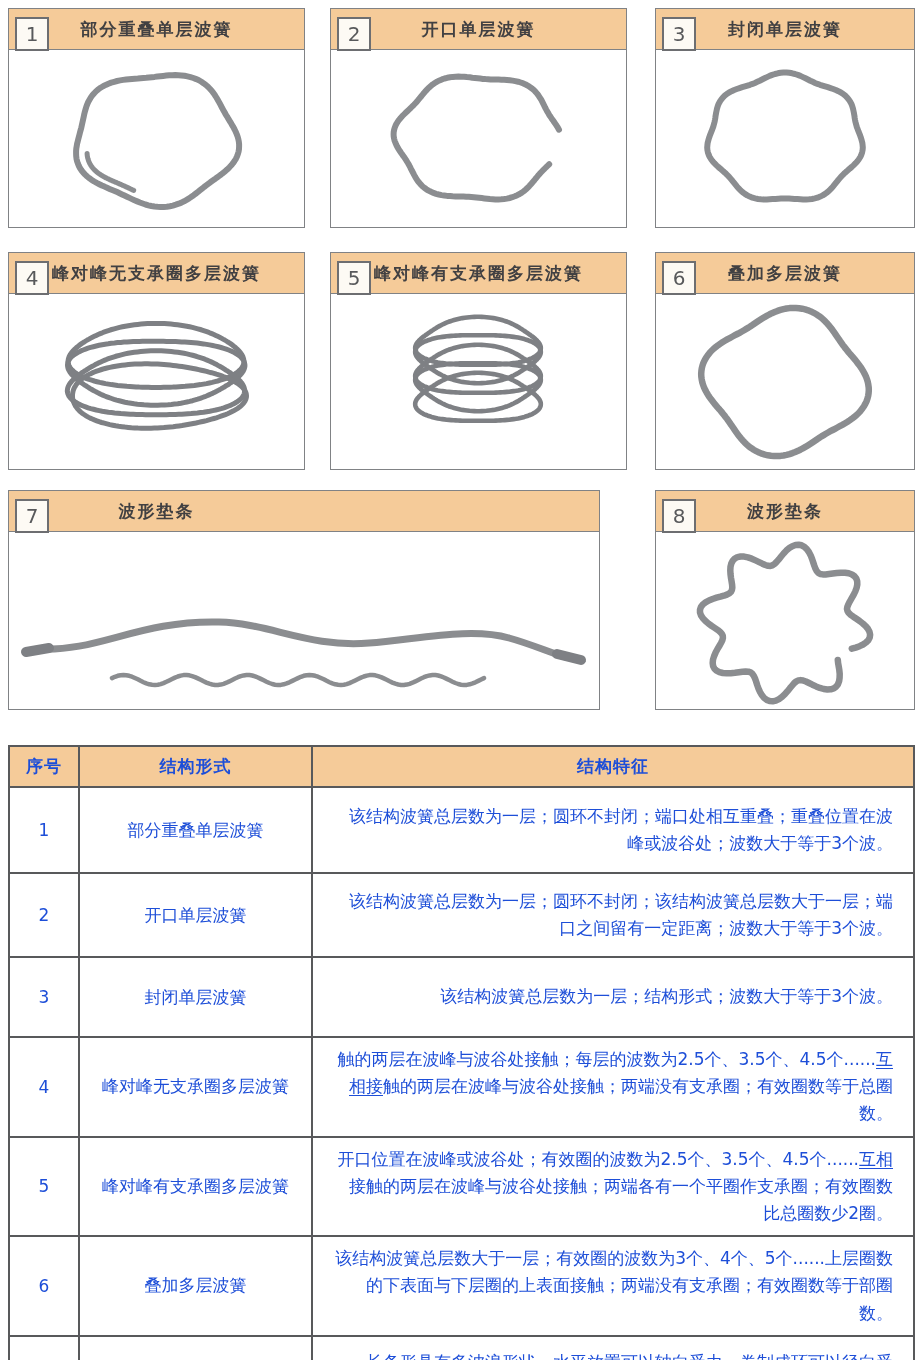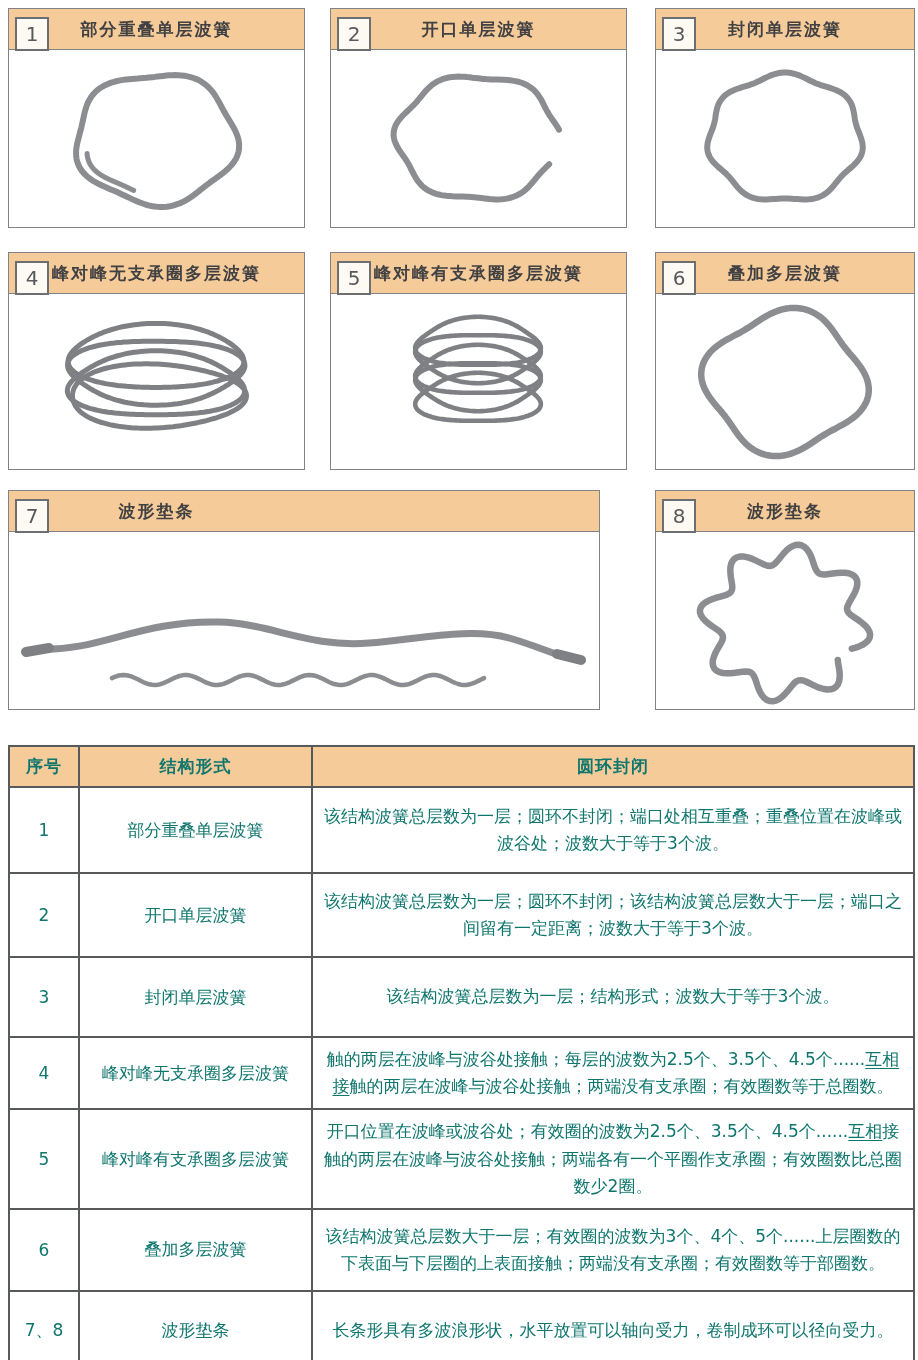--- a/index.html
+++ b/index.html
@@ -25,26 +25,26 @@
   .c3{left:655px;top:8px;  width:260px;height:220px;}
   .c4{left:8px;  top:252px;width:297px;height:218px;}
   .c5{left:330px;top:252px;width:297px;height:218px;}
   .c6{left:655px;top:252px;width:260px;height:218px;}
   .c7{left:8px;  top:490px;width:592px;height:220px;}
   .c8{left:655px;top:490px;width:260px;height:220px;}
 
   
   .spec-table{position:absolute;left:8px;top:745px;width:907px;border-collapse:collapse;
               table-layout:fixed;}
-  .spec-table th,.spec-table td{border:2px solid #58595b;color:#0f766e;box-sizing:border-box;margin-left:28px;}
+  .spec-table th,.spec-table td{border:2px solid #58595b;color:#1d4ed8;box-sizing:border-box;margin-left:28px;}
   .spec-table th{height:41px;background:#f5cb99;font-size:17px;font-weight:700;letter-spacing:1px;}
   .col-no{width:70px;}
   .col-form{width:233px;text-align:center;}
   td.no-cell,td.form-cell{text-align:center;font-size:17px;}
-  td.feature-cell{text-align:center;font-size:17px;line-height:1.6;padding:8px 8px;}
+  td.feature-cell{text-align:right;font-size:17px;line-height:1.6;padding:8px 20px;}
   .u{text-decoration:underline;text-underline-offset:3px;}
   tr.r1{height:86px;} tr.r2{height:84px;} tr.r3{height:80px;} tr.r4{height:72px;}
   tr.r5{height:84px;} tr.r6{height:82px;} tr.r7{height:80px;}
 </style>
 </head>
 <body>
 
 <div class="page">
 
   <div class="card c1">
@@ -168,21 +168,21 @@
           <path d="M181.8 128.9L182.1 132.0L182.7 135.4L183.3 139.1L183.7 142.9L183.6 146.7L183.1 150.2L182.0 153.2L180.2 155.6L177.8 157.4L174.8 158.3L171.4 158.5L167.7 158.0L163.9 156.9L160.1 155.4L156.4 153.7L153.0 152.0L149.9 150.5L147.1 149.5L144.6 149.1L142.4 149.4L140.3 150.4L138.2 152.1L136.2 154.5L133.9 157.2L131.5 160.2L128.9 163.2L126.0 165.9L123.0 168.1L119.9 169.6L116.7 170.3L113.7 170.1L110.8 168.9L108.2 167.0L106.0 164.3L104.1 161.1L102.5 157.6L101.2 154.0L100.1 150.5L99.0 147.4L97.8 144.8L96.4 142.8L94.6 141.4L92.4 140.7L89.7 140.5L86.5 140.8L82.9 141.3L78.9 141.8L74.8 142.2L70.7 142.3L66.8 142.0L63.4 141.1L60.5 139.6L58.4 137.6L57.1 135.0L56.7 132.0L57.0 128.6L58.1 125.1L59.6 121.6L61.4 118.2L63.3 115.0L65.0 112.0L66.3 109.4L66.9 107.0L66.8 104.9L65.9 102.9L64.2 101.0L61.9 99.1L59.0 97.1L55.8 95.0L52.5 92.6L49.5 90.0L46.9 87.3L45.0 84.4L44.0 81.5L44.0 78.7L44.9 76.0L46.8 73.5L49.5 71.4L52.9 69.5L56.6 68.0L60.5 66.7L64.4 65.7L67.9 64.7L70.9 63.6L73.3 62.4L74.9 60.9L75.9 59.0L76.3 56.6L76.1 53.8L75.6 50.6L75.0 47.0L74.5 43.2L74.3 39.4L74.5 35.8L75.3 32.5L76.7 29.7L78.8 27.5L81.4 26.1L84.6 25.5L88.1 25.6L91.9 26.4L95.7 27.7L99.5 29.4L103.1 31.1L106.4 32.7L109.3 34.0L112.0 34.8L114.4 34.9L116.5 34.3L118.6 32.9L120.6 30.9L122.8 28.4L125.1 25.5L127.6 22.5L130.3 19.6L133.3 17.1L136.3 15.2L139.5 14.0L142.6 13.7L145.6 14.3L148.4 15.8L150.8 18.1L152.9 21.0L154.7 24.4L156.1 28.0L157.3 31.6L158.4 34.9L159.5 37.8L160.8 40.2L162.3 41.9L164.2 43.0L166.7 43.4L169.6 43.4L173.0 43.0L176.8 42.5L180.8 42.0L185.0 41.7L189.0 41.8L192.7 42.3L196.0 43.5L198.5 45.2L200.3 47.5L201.2 50.3L201.3 53.5L200.6 56.9L199.3 60.4L197.6 63.9L195.7 67.2L193.9 70.3L192.4 73.2L191.4 75.7L191.0 77.9L191.5 80.0L192.7 81.9L194.7 83.8L197.3 85.7L200.4 87.8L203.6 90.0L206.8 92.5L209.7 95.1L212.0 97.9L213.5 100.8L214.1 103.7L213.7 106.5L212.4 109.1L210.1 111.4L207.1 113.5L203.6 115.2L199.7 116.6L195.8 117.7" fill="none" stroke="#8b8d90" stroke-width="6.5" stroke-linecap="round" stroke-linejoin="round"></path>
         </svg>
     </div>
   </div>
 
   <table class="spec-table">
     <thead>
       <tr>
         <th class="col-no">序号</th>
         <th class="col-form">结构形式</th>
-        <th>圆环封闭</th>
+        <th>结构特征</th>
       </tr>
     </thead>
     <tbody>
       <tr class="r1">
         <td class="no-cell">1</td>
         <td class="form-cell">部分重叠单层波簧</td>
         <td class="feature-cell"><span>该结构波簧总层数为一层；圆环不封闭；端口处相互重叠；重叠位置在波峰或波谷处；波数大于等于3个波。</span><span class="u"></span><span></span></td>
       </tr>
       <tr class="r2">
         <td class="no-cell">2</td>

